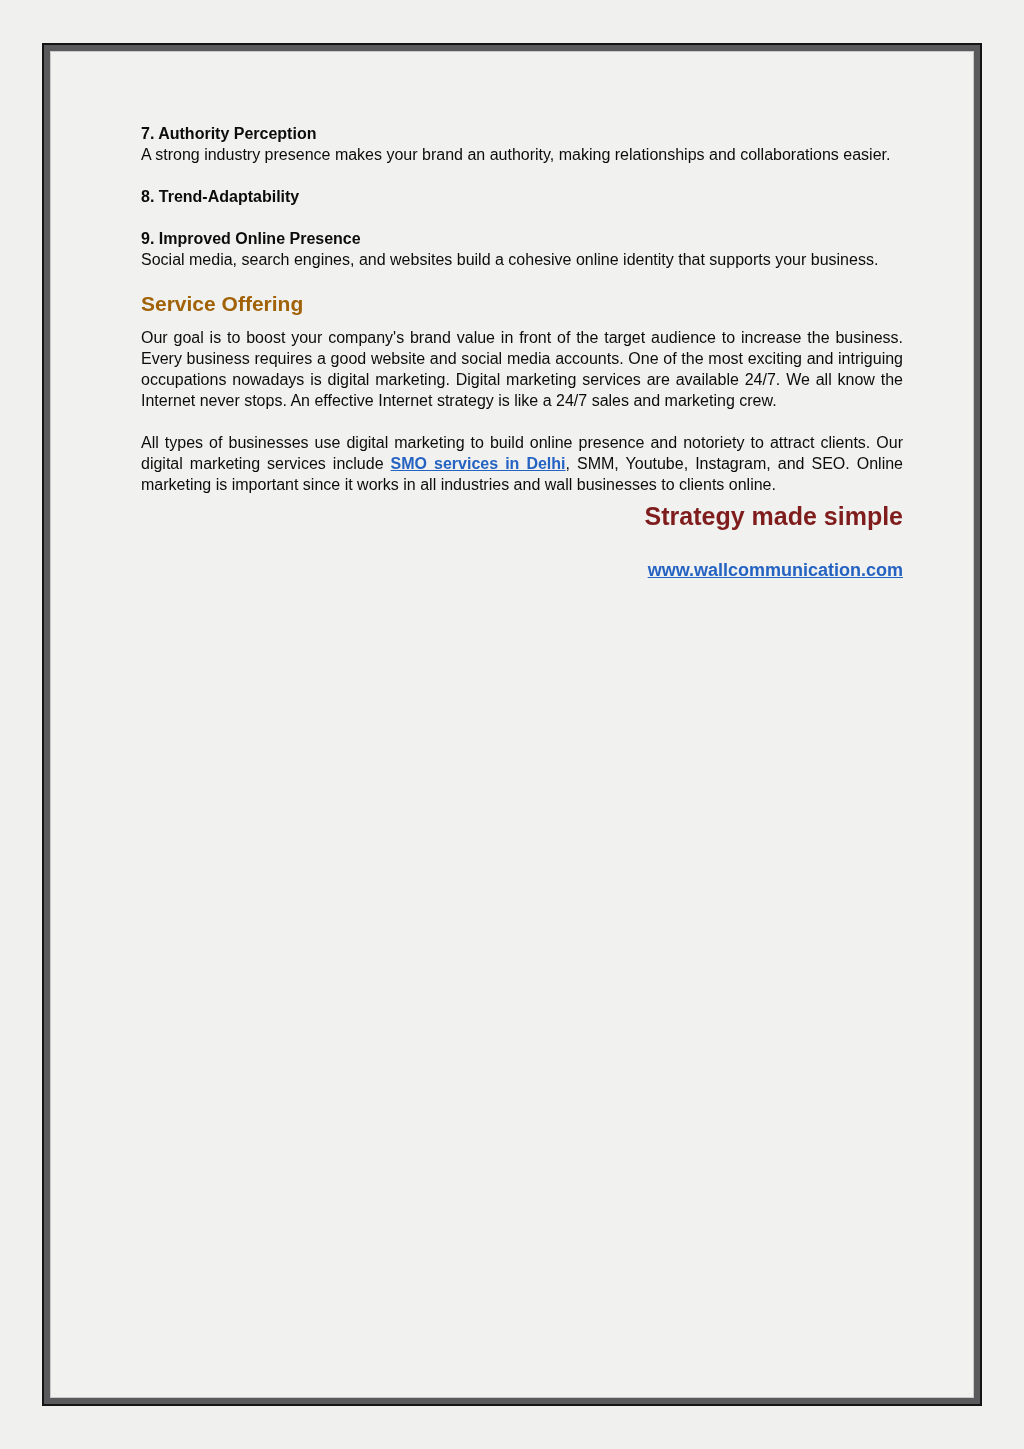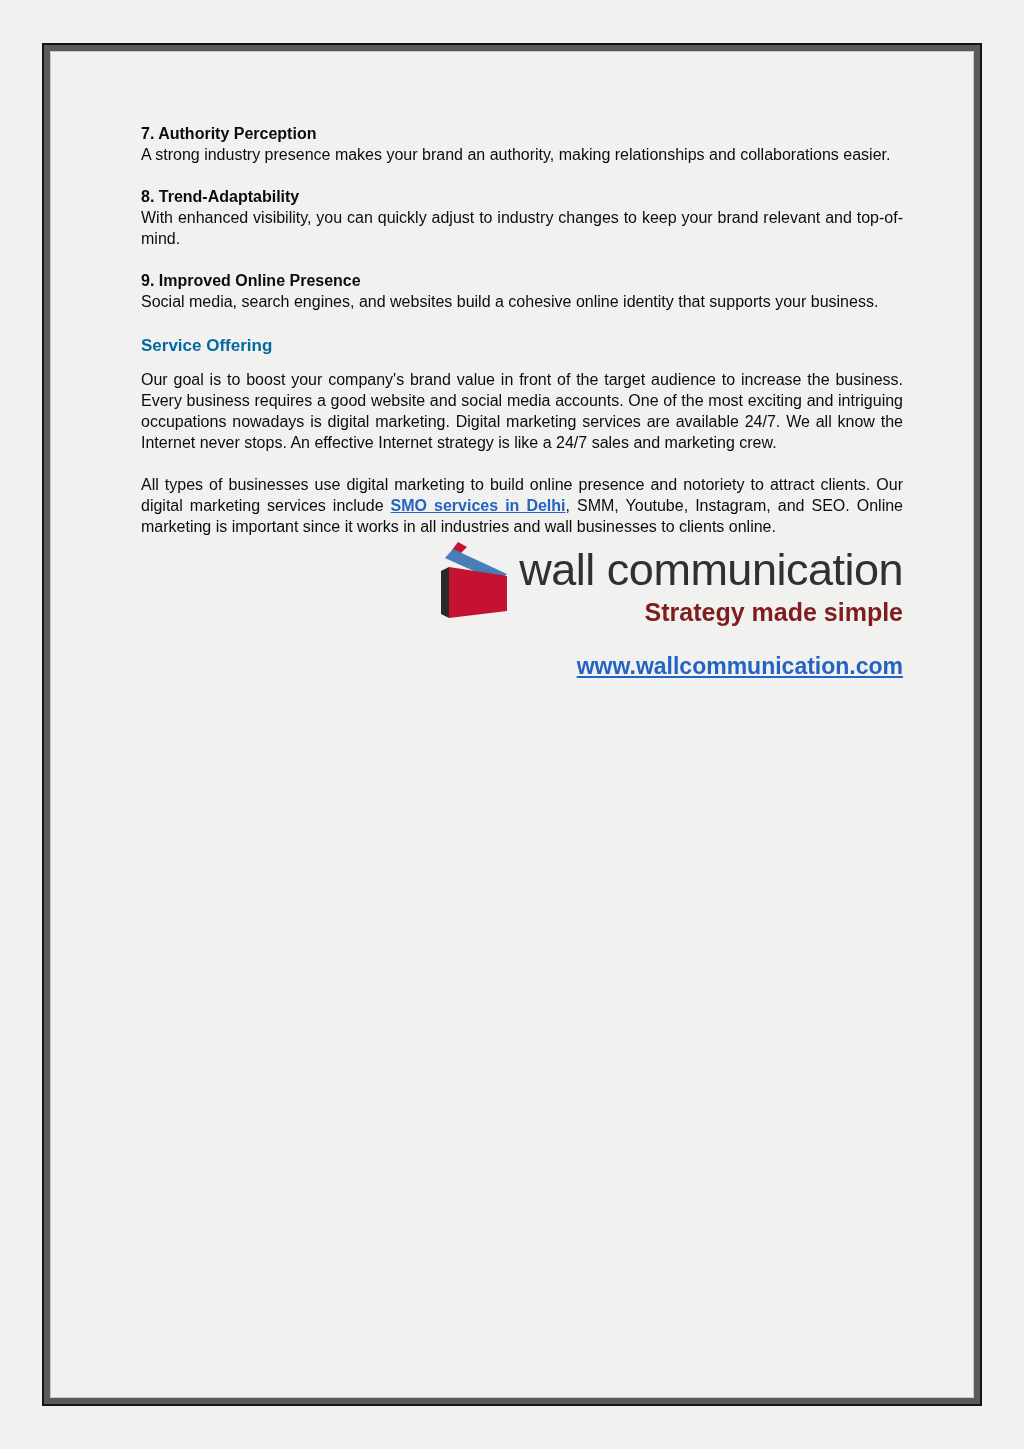--- a/index.html
+++ b/index.html
@@ -24,81 +24,71 @@
     background:#f1f1f0;
     padding:71px 70px 0 90px;
     color:#0c0c0c;
     font-size:16px;line-height:21px;
     overflow:hidden;
   }
   .sec{margin:0 0 21px 0;}
   .sec-h{font-weight:bold;}
   .sec-b{text-align:justify;}
   .offering-h{
-    font-size:17px;line-height:26px;font-weight:bold;
-    margin:12px 0 10px 0;color:#0369a1;
+    font-size:21px;line-height:26px;font-weight:bold;
+    margin:12px 0 10px 0;color:#a16207;
   }
   .para{text-align:justify;margin:0 0 21px 0;}
   .para.last{margin-bottom:4px;}
   .inline-link{color:#2563c2;font-weight:bold;text-decoration:underline;cursor:pointer;}
   .logo-block{display:flex;flex-direction:column;align-items:flex-end;}
   .logo-row{display:flex;align-items:flex-start;gap:9px;}
   .logo-mark{width:70px;height:78px;margin-bottom:-26px;}
   .wordmark{
     font-size:45px;line-height:50px;margin-top:4px;
     color:#2f2f34;letter-spacing:-0.5px;font-weight:400;
   }
   .tagline{
     margin-top:4px;text-align:right;
     font-size:25px;line-height:27px;font-weight:bold;color:#7f1d1d;
   }
-  .site-url{margin-top:30px;text-align:right;font-size:23px;line-height:21px;font-weight:bold;}
+  .site-url{margin-top:30px;text-align:right;font-size:18px;line-height:21px;font-weight:bold;}
   .site-url a{color:#2563c2;text-decoration:underline;cursor:pointer;}
 </style>
 </head>
 <body>
 
 <div class="frame">
   <div class="frame-band">
     <div class="content">
 
       <section class="sec">
         <div class="sec-h">7. Authority Perception</div>
         <div class="sec-b">A strong industry presence makes your brand an authority, making relationships and collaborations easier.</div>
       </section>
 
       <section class="sec">
         <div class="sec-h">8. Trend-Adaptability</div>
-        <div class="sec-b">With enhanced visibility, you can quickly adjust to industry changes to keep your brand relevant and top-of-mind.</div>
       </section>
 
       <section class="sec">
         <div class="sec-h">9. Improved Online Presence</div>
         <div class="sec-b">Social media, search engines, and websites build a cohesive online identity that supports your business.</div>
       </section>
 
       <section class="sec">
       </section>
 
       <h2 class="offering-h">Service Offering</h2>
 
       <p class="para">Our goal is to boost your company's brand value in front of the target audience to increase the business. Every business requires a good website and social media accounts. One of the most exciting and intriguing occupations nowadays is digital marketing. Digital marketing services are available 24/7. We all know the Internet never stops. An effective Internet strategy is like a 24/7 sales and marketing crew.</p>
 
       <p class="para last"><span>All types of businesses use digital marketing to build online presence and notoriety to attract clients. Our digital marketing services include </span><a class="inline-link" href="#">SMO services in Delhi</a><span>, SMM, Youtube, Instagram, and SEO. Online marketing is important since it works in all industries and wall businesses to clients online.</span></p>
 
       <div class="logo-block">
-        <div class="logo-row">
-          <svg class="logo-mark" viewBox="0 0 70 78" aria-hidden="true">
-            <polygon points="12,9 18,1 27,6 19,14" fill="#c51230"></polygon>
-            <polygon points="5,17 13,8 67,33 58,41" fill="#477eb8"></polygon>
-            <polygon points="1,30 9,26 9,77 1,73" fill="#2a2a2a"></polygon>
-            <polygon points="9,26 67,35 67,70 9,77" fill="#c51230"></polygon>
-          </svg>
-          <span class="wordmark">wall communication</span>
-        </div>
         <div class="tagline">Strategy made simple</div>
         <div class="site-url">
           <a href="#">www.wallcommunication.com</a>
         </div>
       </div>
 
     </div>
   </div>
 </div>
 

